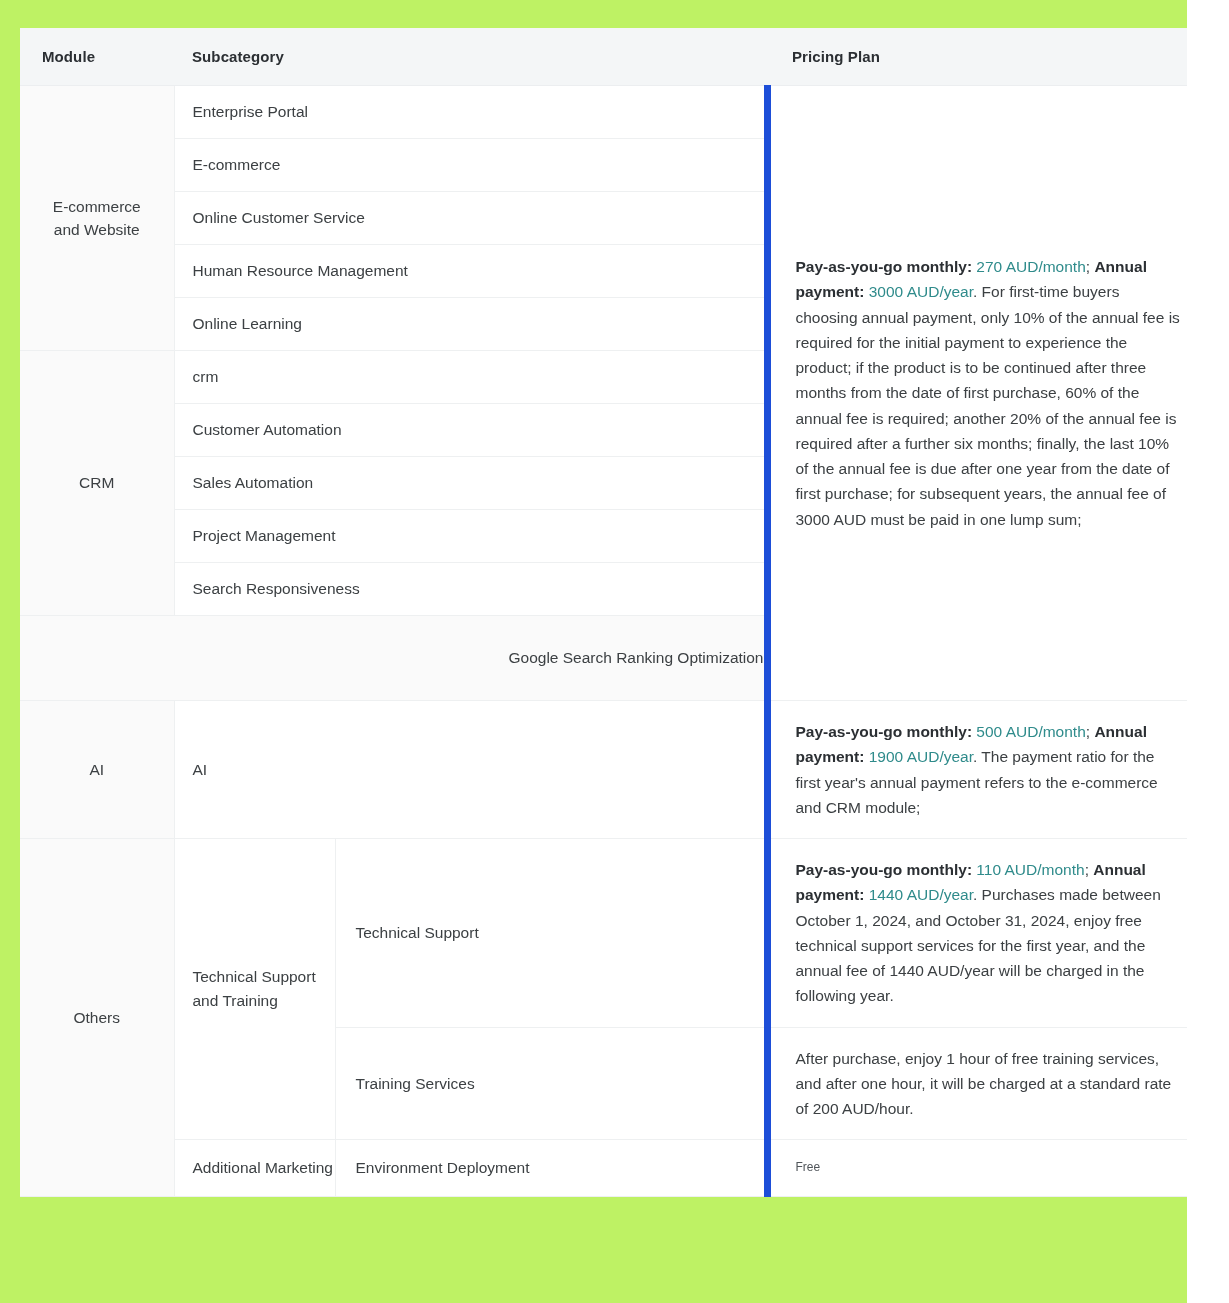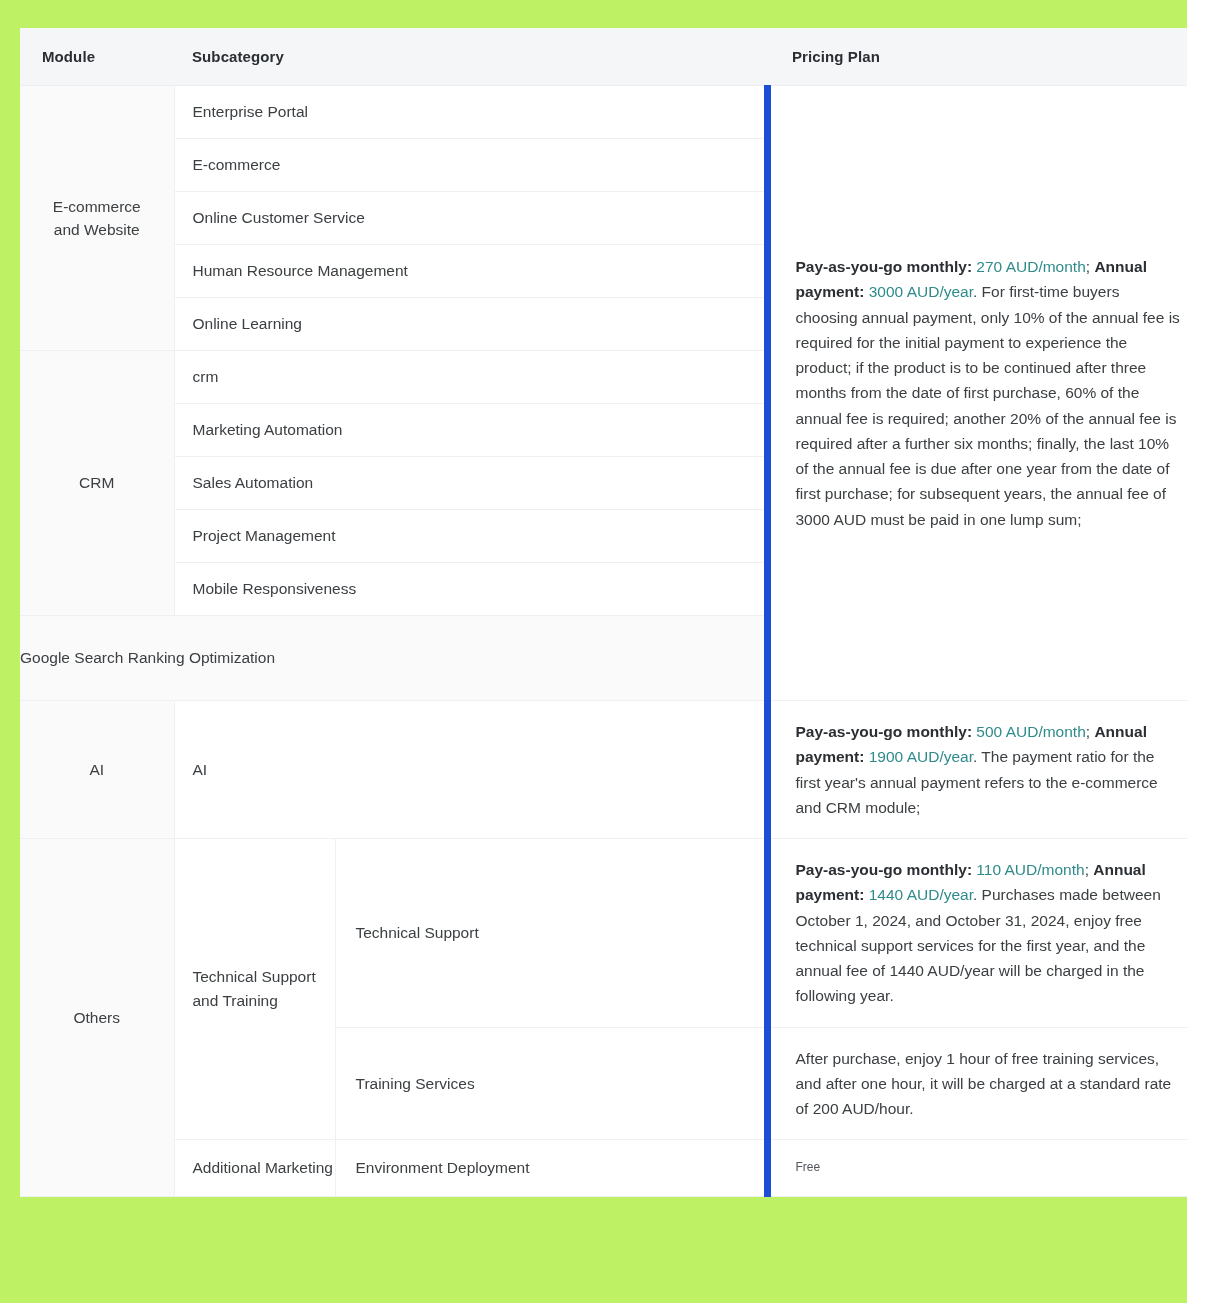--- a/index.html
+++ b/index.html
@@ -101,21 +101,21 @@
     font-size: 15.5px;
   }
 
   td.price-free {
     font-size: 12px;
     color: #50555a;
   }
 
   td.span-row {
     background: #fafafa;
-    text-align: left;
+    text-align: right;
     padding: 30px 0 30px 0;
     font-size: 15.5px;
     color: #3c4043;
     border-right: 1px solid #eef0f1;
   }
 
   .lbl { font-weight: bold; color: #2b2f33; }
   .amt { color: #2f8b8b; }
   tbody tr:last-child > td { border-bottom: 1px solid #eef0f1; }
 </style>
@@ -165,30 +165,30 @@
       </tr>
       <tr>
         <td class="sub-cell" colspan="2">Online Learning</td>
       </tr>
 
       <tr>
         <td class="module-cell" rowspan="5">CRM</td>
         <td class="sub-cell" colspan="2">crm</td>
       </tr>
       <tr>
-        <td class="sub-cell" colspan="2">Marketing Automation</td>
+        <td class="sub-cell" colspan="2">Customer Automation</td>
       </tr>
       <tr>
         <td class="sub-cell" colspan="2">Sales Automation</td>
       </tr>
       <tr>
         <td class="sub-cell" colspan="2">Project Management</td>
       </tr>
       <tr>
-        <td class="sub-cell" colspan="2">Mobile Responsiveness</td>
+        <td class="sub-cell" colspan="2">Search Responsiveness</td>
       </tr>
 
       <tr>
         <td class="span-row" colspan="3">Google Search Ranking Optimization</td>
       </tr>
 
       <tr>
         <td class="module-cell">AI</td>
         <td class="sub-cell" colspan="2">AI</td>
         <td class="price-cell">

